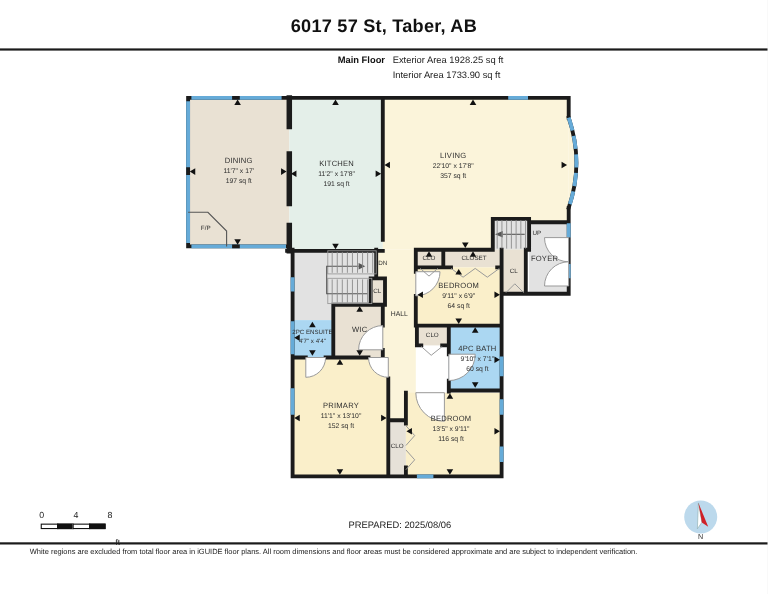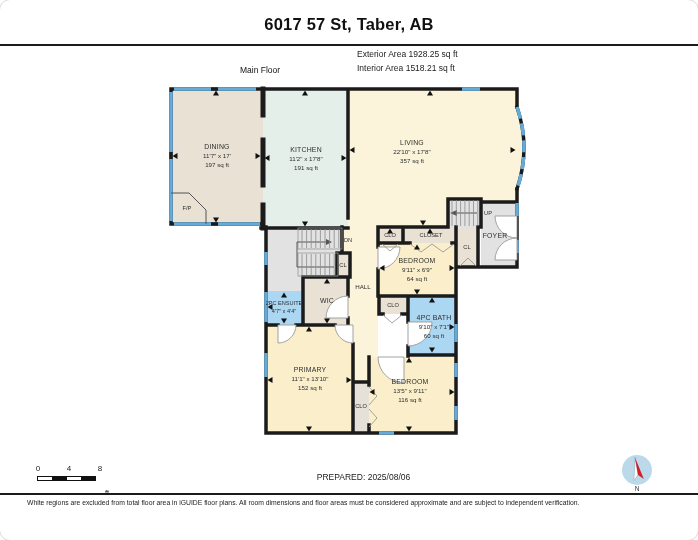--- a/index.html
+++ b/index.html
@@ -1,24 +1,24 @@
 <!DOCTYPE html>
 <html><head>
 <meta charset="utf-8">
 <style>
   html,body{margin:0;padding:0;background:#fff;}
   #page{position:relative;width:698px;height:540px;background:#fff;outline:1px solid #d9d9d9;
-        font-family:"Liberation Sans",sans-serif;overflow:hidden;border-radius:10px;}
+        font-family:"Liberation Sans",sans-serif;overflow:hidden;}
   .abs{position:absolute;}
   
   #title{top:15px;left:0;right:0;text-align:center;font-size:16.5px;font-weight:bold;color:#111;letter-spacing:.2px;}
   .rule{left:0;right:0;height:1.6px;background:#1b1b1b;}
   #rule-top{top:44px;}
   #rule-bottom{top:493px;}
-  #floor-label{top:49px;left:240px;width:110px;font-size:8.5px;font-weight:normal;color:#111;margin-top:16px;}
+  #floor-label{top:49px;left:240px;width:110px;text-align:right;font-size:8.5px;font-weight:bold;color:#111;}
   #ext-area{top:49px;left:357px;font-size:8.5px;color:#222;}
   #int-area{top:63px;left:357px;font-size:8.5px;color:#222;}
   
   #plan{top:0;left:0;}
   
   .lbl{position:absolute;transform:translate(-50%,-50%);text-align:center;font-size:6.2px;
        line-height:1.45;color:#2e2e2e;white-space:nowrap;z-index:5;}
   .lbl .nm{font-size:6.9px;letter-spacing:.2px;}
   .tag{position:absolute;transform:translate(-50%,-50%);font-size:5.7px;color:#2e2e2e;white-space:nowrap;z-index:5;}
   
@@ -34,21 +34,21 @@
 </style>
 </head>
 <body>
 
 <div id="page">
 
   <div class="abs" id="title">6017 57 St, Taber, AB</div>
   <div class="abs rule" id="rule-top"></div>
   <div class="abs" id="floor-label">Main Floor</div>
   <div class="abs" id="ext-area">Exterior Area 1928.25 sq ft</div>
-  <div class="abs" id="int-area">Interior Area 1518.21 sq ft</div>
+  <div class="abs" id="int-area">Interior Area 1733.90 sq ft</div>
 
   <svg id="plan" class="abs" width="698" height="540" viewBox="0 0 698 540">
 
     <g>
       <rect x="171" y="89" width="92" height="135" fill="#e9e1d3"></rect>
       <rect x="263" y="89" width="85" height="139" fill="#e4efe9"></rect>
       <rect x="348" y="89" width="169" height="138" fill="#fbf4da"></rect>
       <path d="M517,107 Q531,148 517,189 Z" fill="#fbf4da"></path>
       <rect x="342" y="227" width="36" height="131" fill="#fbf4da"></rect>
       <rect x="353" y="357" width="16" height="25" fill="#fbf4da"></rect>

